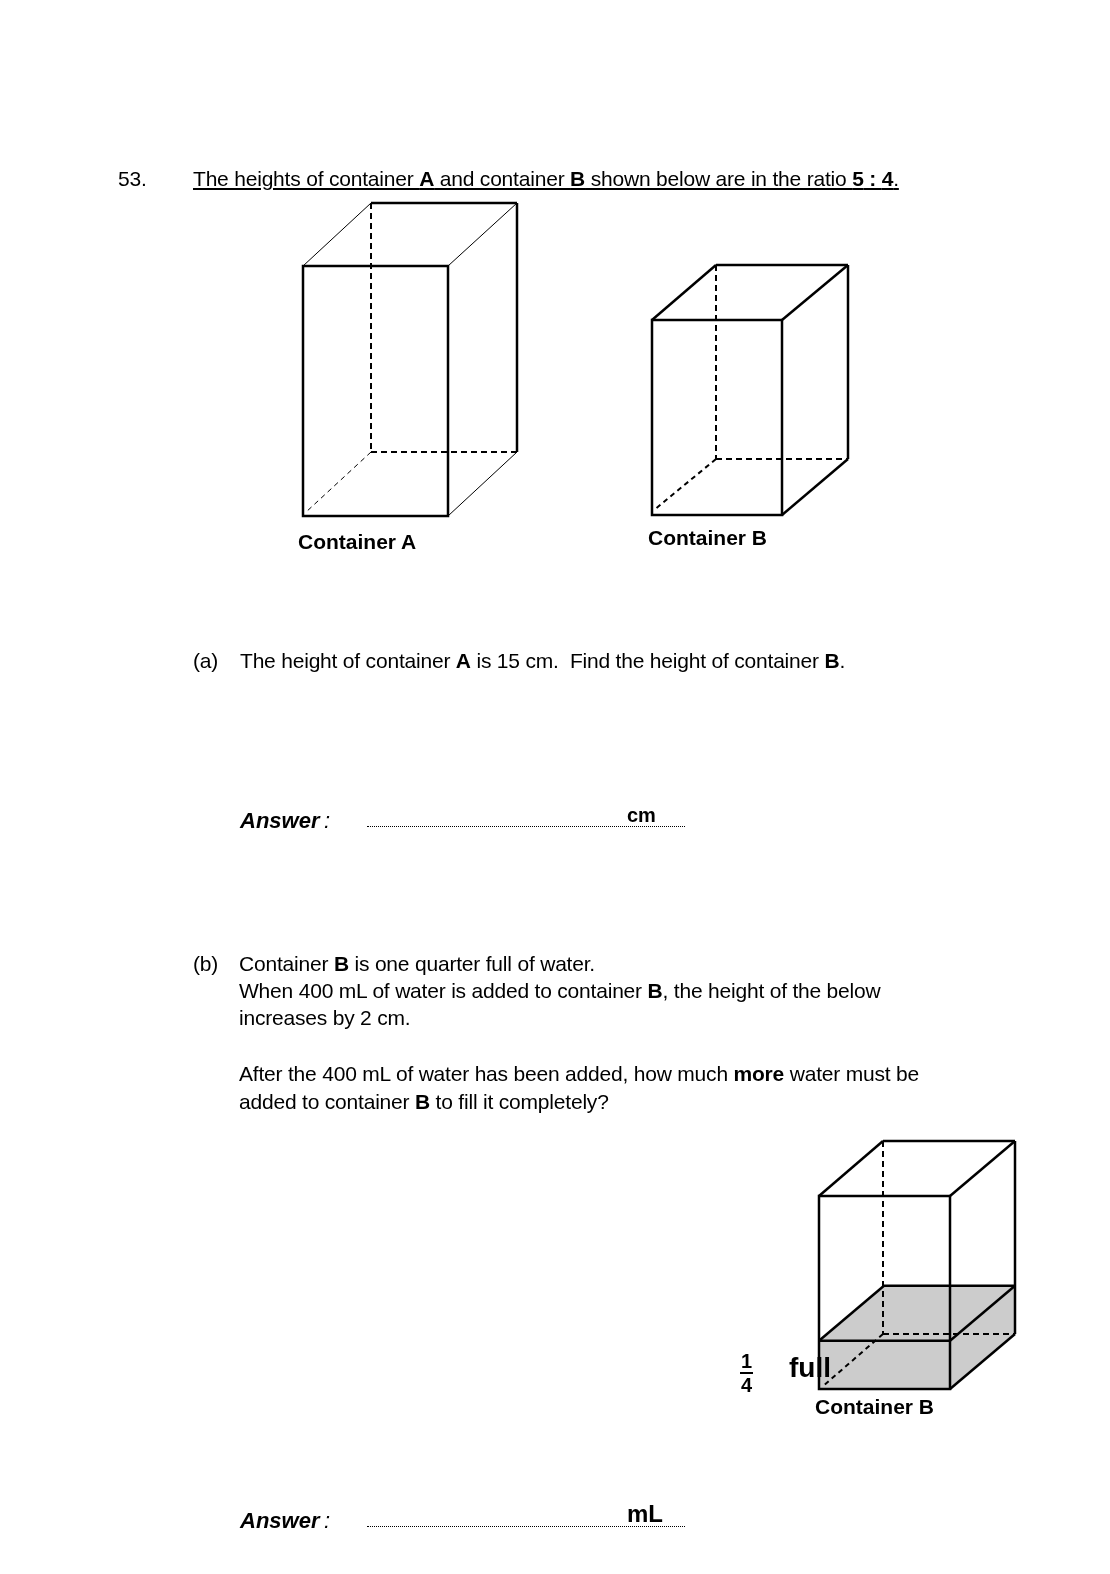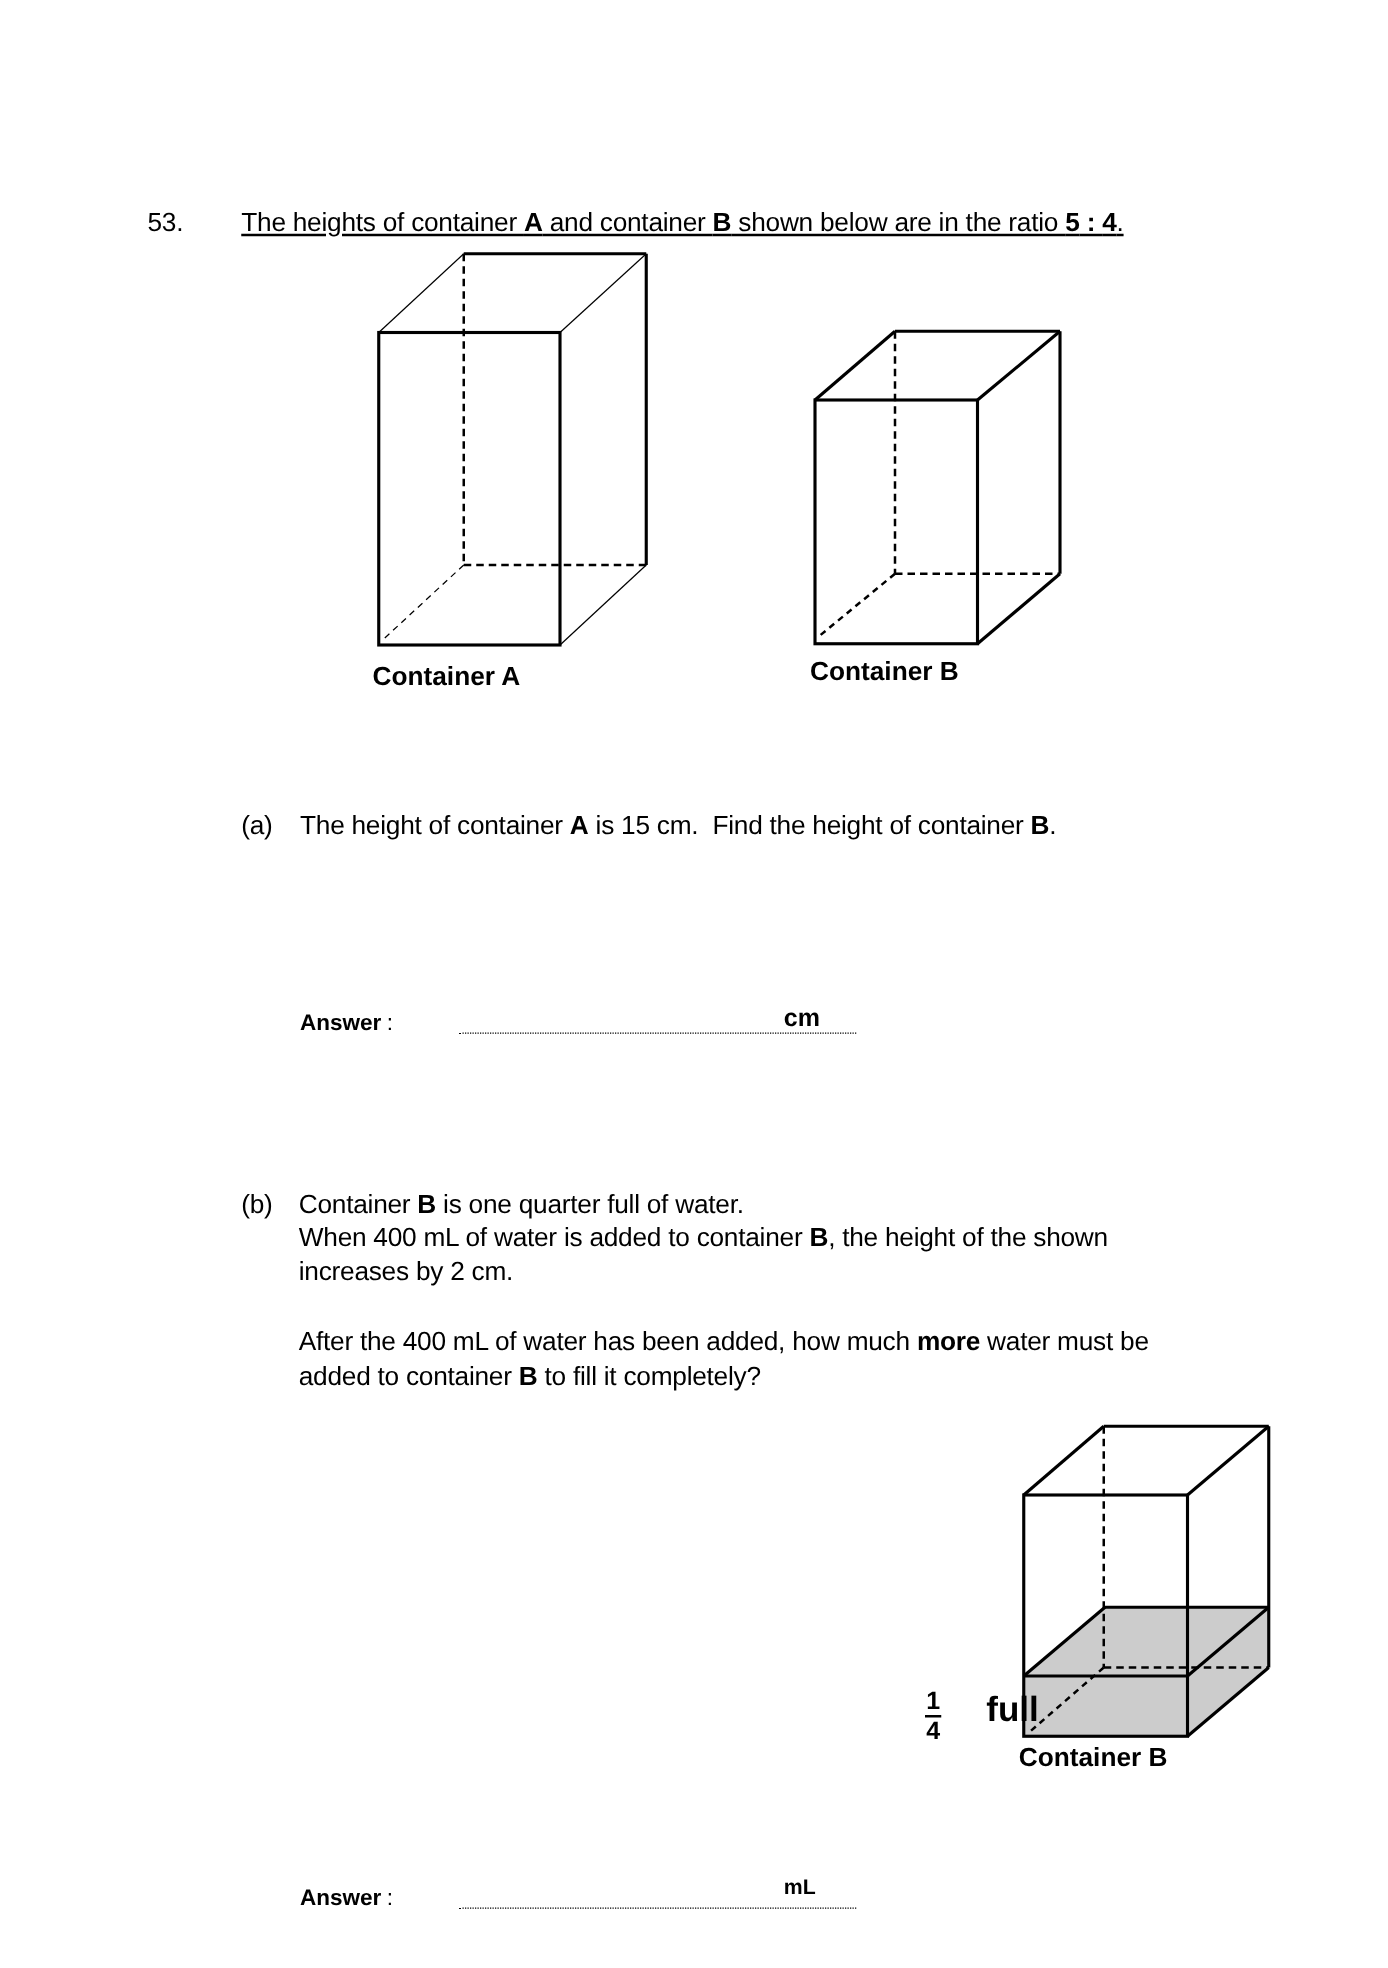--- a/index.html
+++ b/index.html
@@ -1,21 +1,21 @@
 <!DOCTYPE html>
 <html><head>
 <meta charset="utf-8">
 <style>
   html, body { margin: 0; padding: 0; background: #ffffff; }
   body { width: 1110px; height: 1574px; position: relative; overflow: hidden;
          font-family: "Liberation Sans", sans-serif; color: #000; }
   .abs { position: absolute; }
   .qtext { font-size: 21px; line-height: 28px; white-space: nowrap; letter-spacing: -0.2px; margin-top: 47px; }
   .label { font-size: 21px; font-weight: bold; white-space: nowrap; }
-  .answer-label { font-size: 18px; white-space: nowrap; }
+  .answer-label { font-size: 22px; white-space: nowrap; font-style: italic; }
   .answer-line { border-bottom: 1.5px dotted #000; height: 0; }
   b { font-weight: bold; }
   svg { position: absolute; left: 0; top: 0; overflow: visible; }
   .frac { font-size: 20px; font-weight: bold; text-align: center; line-height: 22px; }
   .frac .num { border-bottom: 2.5px solid #000; padding: 0 1px; display: block; }
 </style>
 </head>
 <body>
 
 <div class="abs qtext" style="left:118px; top:118px;">53.</div>
@@ -71,21 +71,21 @@
   <span class="answer-label">:</span>
 </div>
 <div class="abs answer-line" style="left:367px; top:826px; width:318px;"></div>
 <div class="abs label" style="left:627px; top:804px; font-size:20px;">cm</div>
 
 <div class="abs qtext" style="left:193px; top:903px;">(b)</div>
 <div class="abs qtext" style="left:239px; top:903px;">
   <span>Container </span><b>B</b><span> is one quarter full of water.</span>
 </div>
 <div class="abs qtext" style="left:239px; top:930px;">
-  <span>When 400 mL of water is added to container </span><b>B</b><span>, the height of the shown</span>
+  <span>When 400 mL of water is added to container </span><b>B</b><span>, the height of the below</span>
 </div>
 <div class="abs qtext" style="left:239px; top:957px;">increases by 2 cm.</div>
 <div class="abs qtext" style="left:239px; top:1013px;">
   <span>After the 400 mL of water has been added, how much </span><b>more</b><span> water must be</span>
 </div>
 <div class="abs qtext" style="left:239px; top:1041px;">
   <span>added to container </span><b>B</b><span> to fill it completely?</span>
 </div>
 
 <svg width="1110" height="1574" id="water-fig">
@@ -117,13 +117,13 @@
   <span style="display:block;">4</span>
 </div>
 <div class="abs label" style="left:767px; top:1352px; font-size:28px;margin-left:22px;">full</div>
 <div class="abs label" style="left:815px; top:1395px;">Container B</div>
 
 <div class="abs" style="left:240px; top:1508px;">
   <span class="answer-label" style="font-weight:bold;">Answer</span>
   <span class="answer-label">:</span>
 </div>
 <div class="abs answer-line" style="left:367px; top:1526px; width:318px;"></div>
-<div class="abs label" style="left:627px; top:1500px; font-size:17px;">mL</div>
+<div class="abs label" style="left:627px; top:1500px; font-size:24px;">mL</div>
 
 </body></html>

